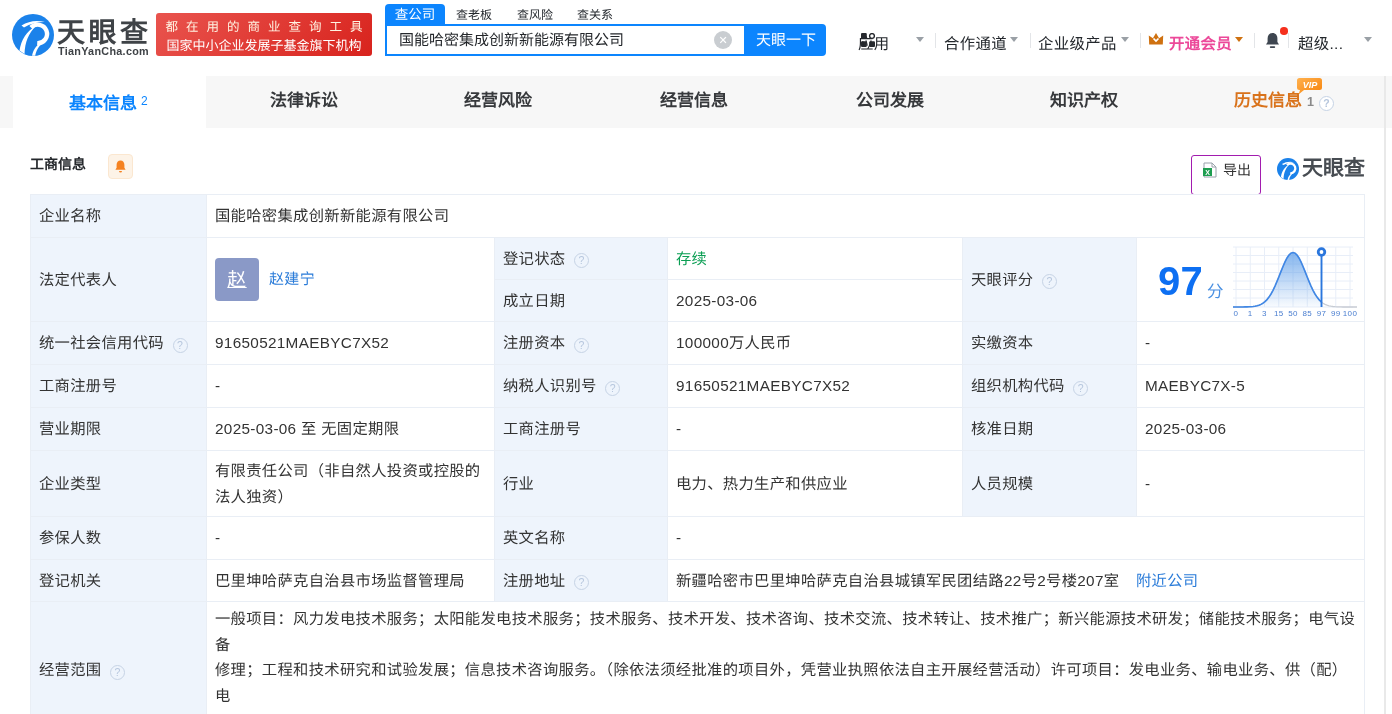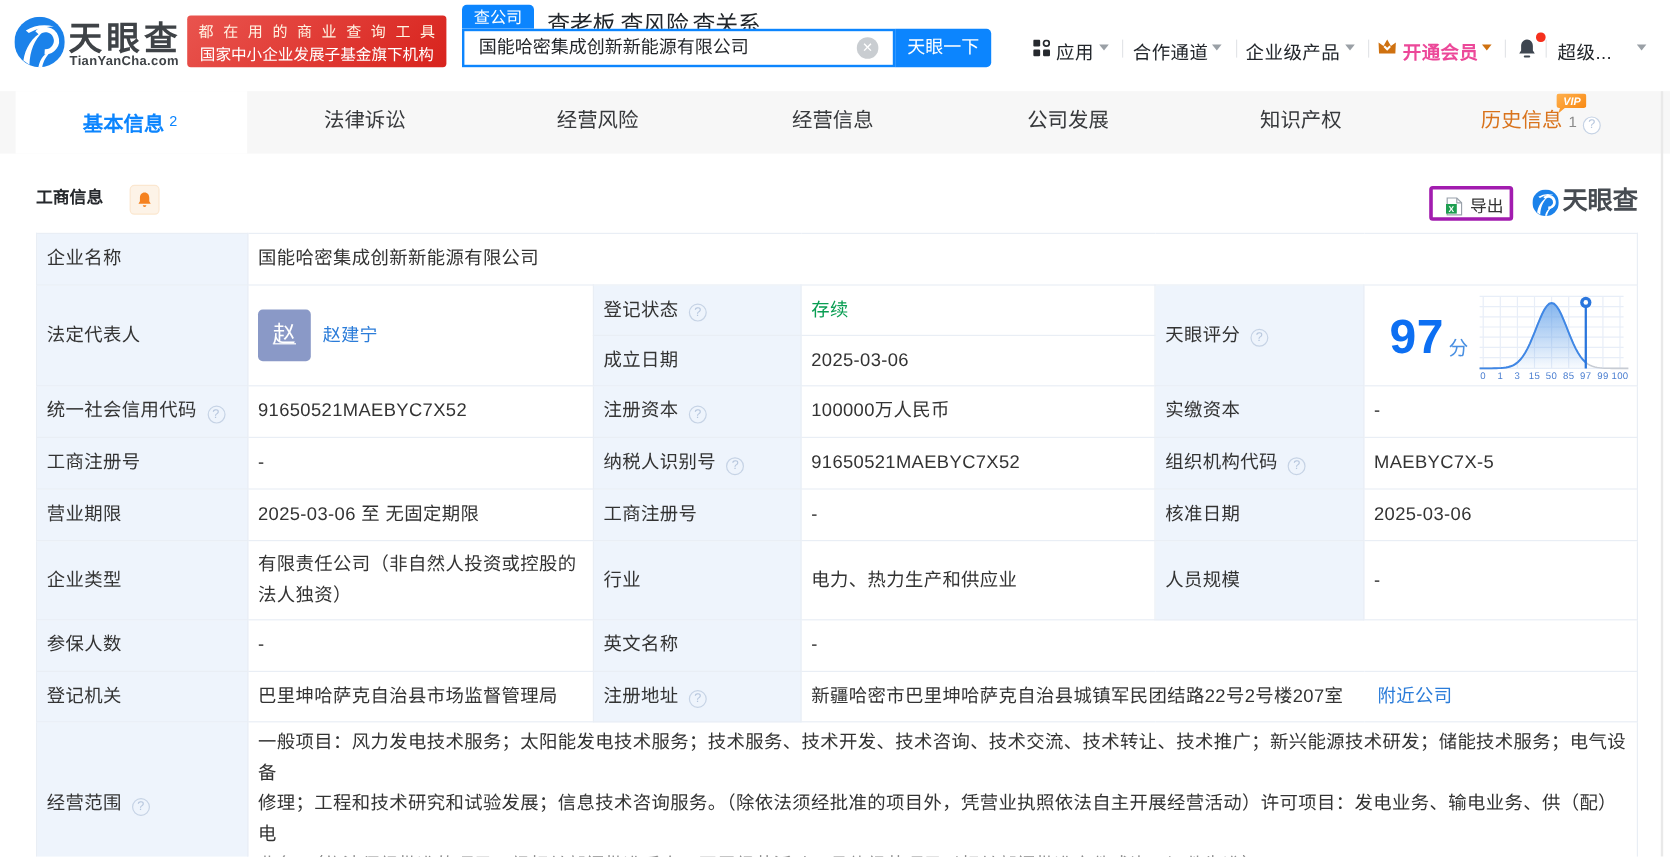--- a/index.html
+++ b/index.html
@@ -10,41 +10,41 @@
   .abs { position:absolute; }
   
   .logo-cn { position:absolute; left:57px; top:10px; font-size:28px; font-weight:bold; color:#3f4347; letter-spacing:3.5px; }
   .logo-en { position:absolute; left:58px; top:45px; font-size:10.8px; font-weight:bold; color:#3f4347; letter-spacing:0.3px; }
   .redbox { position:absolute; left:156px; top:13px; width:216px; height:43px; border-radius:3px;
             background:linear-gradient(135deg,#e9544e 0%,#d8231d 100%); color:#fff; text-align:center; }
   .redbox .l1 { margin-top:7px; font-size:12.5px; line-height:14px; letter-spacing:8px; padding-left:8px; color:#fff3e2; white-space:nowrap; }
   .redbox .l2 { margin-top:4px; font-size:13px; line-height:15px; letter-spacing:0; white-space:nowrap; }
   .stab-act { position:absolute; left:385px; top:4px; width:60px; height:20px; background:#0c85fe; color:#fff;
               border-radius:4px 4px 0 0; font-size:13.5px; text-align:center; line-height:21px; }
-  .stab { position:absolute; top:5px; font-size:19px; color:#23272c; }
+  .stab { position:absolute; top:5px; font-size:12px; color:#23272c; }
   .sinput { position:absolute; left:385px; top:24px; width:361px; height:32px; border:2px solid #0c85fe; background:#fff;
             font-size:15px; color:#24272b; line-height:28px; padding-left:12px; }
   .sclear { position:absolute; left:714px; top:31px; width:18px; height:18px; border-radius:50%; background:#c9cdd1; color:#fff;
             font-size:11px; text-align:center; line-height:18px; }
   .sbtn { position:absolute; left:746px; top:24px; width:80px; height:32px; background:#0c85fe; border-radius:0 4px 4px 0;
           color:#fff; font-size:15px; text-align:center; line-height:32px; }
   .nav { position:absolute; top:31px; font-size:15.4px; color:#23272c; white-space:nowrap; letter-spacing:0.35px; }
   .nav-org { color:#ec4899; font-weight:bold; }
   .caret { display:inline-block; width:0; height:0; border-left:4.3px solid transparent; border-right:4.3px solid transparent;
            border-top:5.8px solid #9aa0a6; vertical-align:2px; }
   .caret-org { border-top-color:#cf7110; }
   .navdiv { position:absolute; top:33px; width:1px; height:15px; background:#e3e5e8; }
   
   .tabbar { position:absolute; left:0; top:76px; width:1392px; height:52px; background:#f7f7f7; }
   .tab-act { position:absolute; left:13px; top:0; width:193px; height:52px; background:#fff; }
-  .tabtxt { position:absolute; top:16px; font-size:17px; color:#37393c; line-height:20px; }
+  .tabtxt { position:absolute; top:16px; font-size:17px; color:#37393c; line-height:20px;font-weight:bold; }
   
   .sect-title { position:absolute; left:30px; top:153px; font-size:14px; font-weight:bold; color:#25282c; }
   .bellbadge { position:absolute; left:108px; top:154px; width:25px; height:25px; background:#fdf3e7; border:1px solid #fbe7d0; border-radius:4px; text-align:center; }
-  .export { position:absolute; left:1191px; top:155px; width:70px; height:29px; border:3px solid #a21caf; border-radius:3px; background:#fff; }
+  .export { position:absolute; left:1191px; top:155px; width:70px; height:40px; border:1px solid #a21caf; border-radius:3px; background:#fff; }
   .wmtxt { position:absolute; left:1302px; top:156px; font-size:21px; line-height:23px; font-weight:bold; color:#474c52; }
   .scrolline { position:absolute; left:1384px; top:76px; width:2px; height:638px; background:#e9e9e9; }
   
   .tywrap { position:absolute; left:30px; top:194px; }
   table.ty { border-collapse:collapse; table-layout:fixed; width:1334px; }
   table.ty td { border:1px solid #e9eef5; font-size:15.3px; color:#333; padding:4px 8px; vertical-align:middle; line-height:26px; letter-spacing:0.32px; }
   td.lbl { background:#eef4fc; }
   .q { display:inline-block; width:15px; height:15px; border:1px solid #c6d3e5; border-radius:50%; color:#b6c6dd;
        font-size:10.5px; line-height:13px; text-align:center; vertical-align:-0.5px; margin-left:4px; background:#fff; }
   td.lbl .q { background:transparent; }
@@ -83,21 +83,21 @@
   <div class="stab" style="left:577px">查关系</div>
   <div class="sinput">国能哈密集成创新新能源有限公司</div>
   <div class="sclear">✕</div>
   <div class="sbtn">天眼一下</div>
   <svg class="abs" style="left:861px;top:33px" width="14" height="14" viewBox="0 0 14 14">
     <rect x="0" y="0" width="5.8" height="5.8" rx="1.1" fill="#26292e"></rect>
     <circle cx="11" cy="3" r="2.4" fill="none" stroke="#26292e" stroke-width="1.4"></circle>
     <rect x="0" y="8.2" width="5.8" height="5.8" rx="1.1" fill="#26292e"></rect>
     <rect x="8.2" y="8.2" width="5.8" height="5.8" rx="1.1" fill="#26292e"></rect>
   </svg>
-  <div class="nav" style="left:880px">应用</div>
+  <div class="nav" style="left:858px">应用</div>
   <span class="caret abs" style="left:916px;top:37px"></span>
   <div class="navdiv" style="left:935px"></div>
   <div class="nav" style="left:944px">合作通道</div>
   <span class="caret abs" style="left:1010px;top:37px"></span>
   <div class="navdiv" style="left:1030px"></div>
   <div class="nav" style="left:1038px">企业级产品</div>
   <span class="caret abs" style="left:1121px;top:37px"></span>
   <div class="navdiv" style="left:1140px"></div>
   <svg class="abs" style="left:1148px;top:32px" width="16" height="15" viewBox="0 0 16 15">
     <path d="M1.2 12.5 L0.8 3.5 L4.9 6.3 L8 1 L11.1 6.3 L15.2 3.5 L14.8 12.5 Z" fill="#cf7110"></path>
@@ -272,21 +272,21 @@
     <tr style="height:43px">
       <td class="lbl">参保人数</td>
       <td>-</td>
       <td class="lbl">英文名称</td>
       <td colspan="3">-</td>
     </tr>
     <tr style="height:42px">
       <td class="lbl">登记机关</td>
       <td>巴里坤哈萨克自治县市场监督管理局</td>
       <td class="lbl">注册地址 <span class="q">?</span></td>
-      <td colspan="3">新疆哈密市巴里坤哈萨克自治县城镇军民团结路22号2号楼207室 <a class="blue" style="margin-left:24px">附近公司</a></td>
+      <td colspan="3">新疆哈密市巴里坤哈萨克自治县城镇军民团结路22号2号楼207室 <a class="blue" style="margin-left:12px">附近公司</a></td>
     </tr>
     <tr style="height:93px">
       <td class="lbl">经营范围 <span class="q">?</span></td>
       <td colspan="5" style="padding-right:4px;line-height:25.7px">一般项目：风力发电技术服务；太阳能发电技术服务；技术服务、技术开发、技术咨询、技术交流、技术转让、技术推广；新兴能源技术研发；储能技术服务；电气设备<br>修理；工程和技术研究和试验发展；信息技术咨询服务。（除依法须经批准的项目外，凭营业执照依法自主开展经营活动）许可项目：发电业务、输电业务、供（配）电<br>业务。（依法须经批准的项目，经相关部门批准后方可开展经营活动，具体经营项目以相关部门批准文件或许可证件为准）</td>
     </tr>
   </tbody>
       </table>
   </div>
 </div>
 

